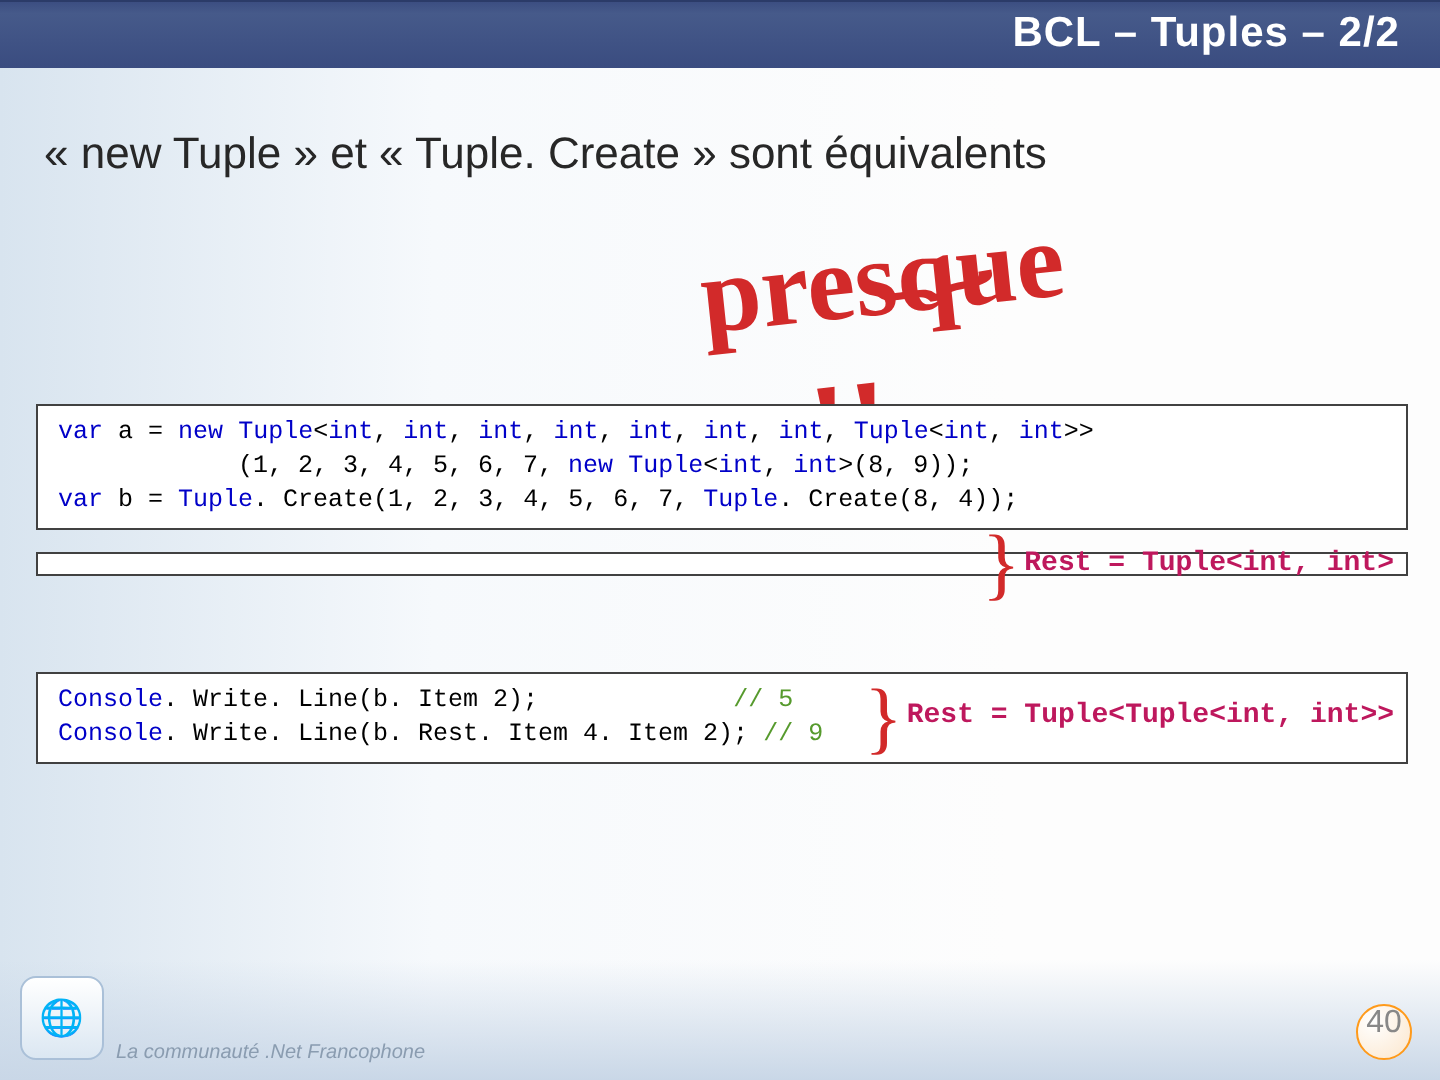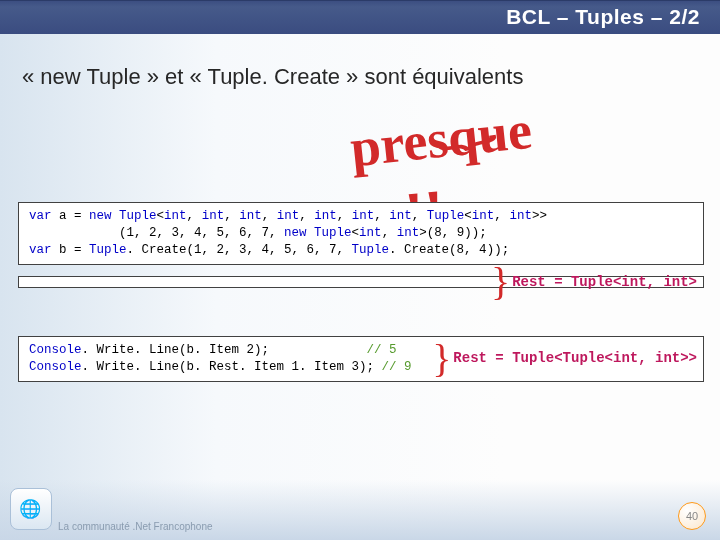--- a/index.html
+++ b/index.html
@@ -18,23 +18,23 @@
   .box3{top:336px;display:flex;align-items:flex-start}
   .box2 .codecol,.box3 .codecol{flex:0 0 auto;white-space:pre}
   .note-wrap{position:absolute;right:6px;top:50%;transform:translateY(-50%);display:flex;align-items:center}
   .note-brace{color:#d22a2a;font-size:40px;transform:scaleY(1);margin-right:2px;font-family:"Times New Roman",serif}
   .note-text{color:#be185d;font-size:14px;font-weight:bold}
   .footer{position:absolute;bottom:0;left:0;right:0;height:60px}
   .footer .fade{position:absolute;left:0;right:0;bottom:0;height:60px;background:linear-gradient(to top,#c9d7e7 0%,rgba(201,215,231,0) 100%)}
   .footer .logo{position:absolute;left:58px;bottom:8px;font-family:"Trebuchet MS",Arial,sans-serif}
   .footer .logo .big{font-size:22px;font-weight:bold;color:#2a5aa6}
   .footer .logo .big .hub{color:#ff9a1a}
-  .footer .logo .tag{font-size:10px;color:#8a9cb0;margin-top:-4px}
+  .footer .logo .tag{font-size:10px;color:#8a9cb0;font-style:italic;margin-top:-4px}
   .footer .badge{position:absolute;left:10px;bottom:10px;width:40px;height:40px;border-radius:8px;border:1px solid #aac0d8;background:linear-gradient(to bottom,#fff,#dbe7f2);display:flex;align-items:center;justify-content:center;font-size:18px;color:#2a5aa6}
-  .footer .pagenum{position:absolute;right:14px;bottom:10px;width:26px;height:26px;border:1.5px solid #ff9a1a;border-radius:50%;display:flex;align-items:center;justify-content:center;font-size:11px;color:#888;background:radial-gradient(circle at 30% 30%,#fff,#fbe6cc)}
+  .footer .pagenum{position:absolute;right:14px;bottom:10px;width:26px;height:26px;border:1.5px solid #ff9a1a;border-radius:50%;display:flex;justify-content:center;font-size:16px;color:#888;background:radial-gradient(circle at 30% 30%,#fff,#fbe6cc)}
 </style>
 </head>
 <body>
 
 <div class="slide">
 
   <div class="title-bar">
     <span class="title">BCL – Tuples – 2/2</span>
   </div>
 
@@ -50,21 +50,21 @@
 
   <div class="code-box box2">
     <div class="note-wrap">
       <span class="note-brace">}</span>
       <span class="note-text">Rest = Tuple&lt;int, int&gt;</span>
     </div>
   </div>
 
   <div class="code-box box3">
     <div class="codecol"><span class="kw">Console</span><span>. Write. Line(b. Item 2);</span>             <span class="comment">// 5</span>
-<span class="kw">Console</span><span>. Write. Line(b. Rest. Item 1. Item 3);</span> <span class="comment">// 9</span></div>
+<span class="kw">Console</span><span>. Write. Line(b. Rest. Item 4. Item 2);</span> <span class="comment">// 9</span></div>
     <div class="note-wrap">
       <span class="note-brace">}</span>
       <span class="note-text">Rest = Tuple&lt;Tuple&lt;int, int&gt;&gt;</span>
     </div>
   </div>
 
   <div class="footer">
     <div class="fade"></div>
     <div class="badge">
         <span>🌐</span>

